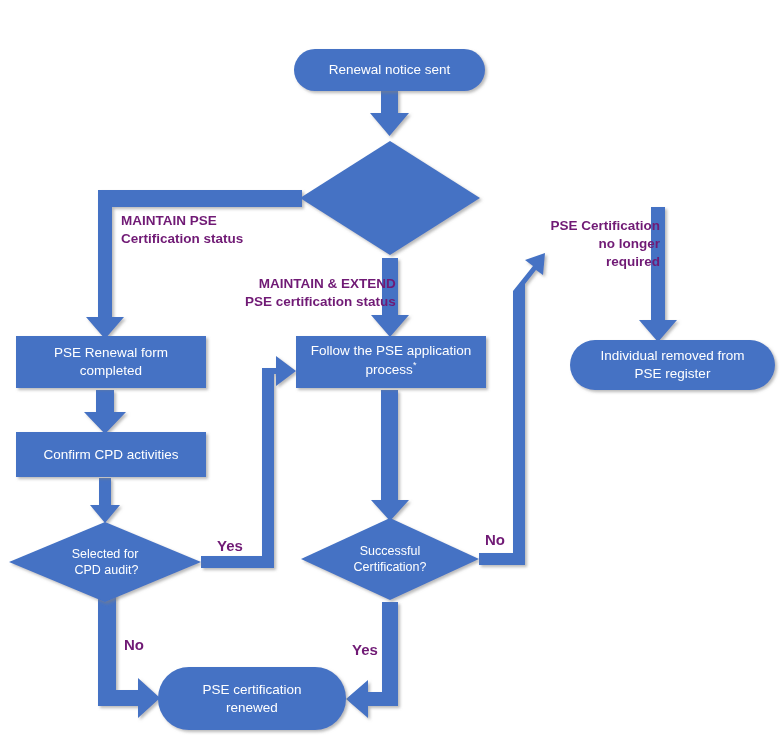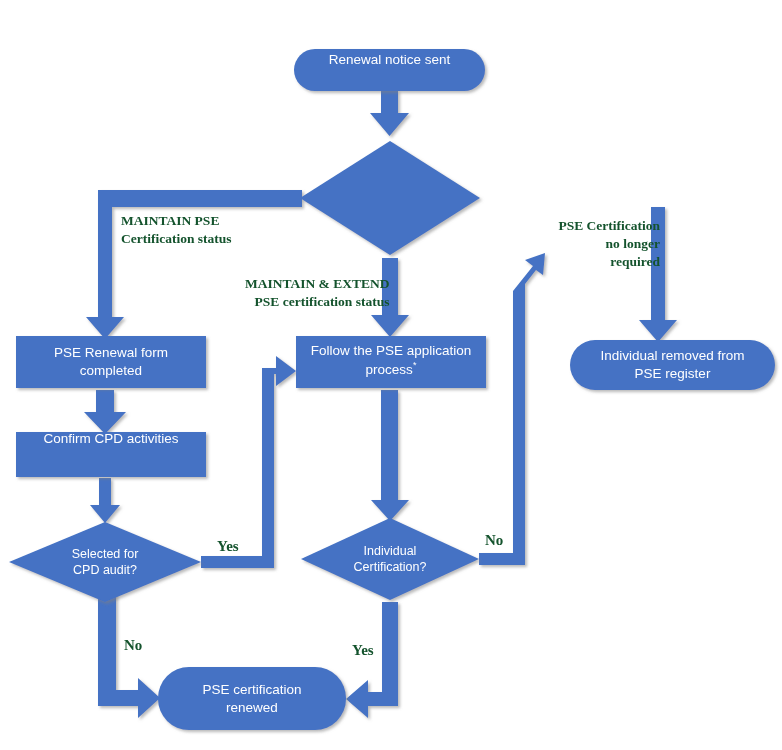--- a/index.html
+++ b/index.html
@@ -32,26 +32,25 @@
     line-height: 1.32;
     text-align: center;
     display: flex;
     align-items: center;
     justify-content: center;
     pointer-events: none;
     white-space: pre-line;
   }
   .edge-label {
     position: absolute;
-    color: #14532d;
+    color: #701a75;
     font-weight: bold;
     font-size: 13.5px;
     line-height: 1.35;
     white-space: pre-line;
-    font-family: Liberation Serif, serif;
   }
   .edge-label.small {
     font-size: 15px;
   }
   .sup {
     font-size: 9px;
     vertical-align: super;
   }
 </style>
 </head>
@@ -140,37 +139,37 @@
 
     <g filter="url(#softshadow)">
       <rect x="158" y="667" width="188" height="63" rx="31" ry="31" fill="#4472C4"></rect>
     </g>
 
     <g filter="url(#softshadow)">
       <rect x="570" y="340" width="205" height="50" rx="25" ry="25" fill="#4472C4"></rect>
     </g>
   </svg>
 
-  <div class="node-label" style="left:294px; top:39px; width:191px; height:42px;">Renewal notice sent</div>
+  <div class="node-label" style="left:294px; top:49px; width:191px; height:42px;">Renewal notice sent</div>
 
 
   <div class="node-label" style="left:16px; top:336px; width:190px; height:52px;">PSE Renewal form
 completed</div>
 
-  <div class="node-label" style="left:16px; top:416px; width:190px; height:45px;">Confirm CPD activities</div>
+  <div class="node-label" style="left:16px; top:432px; width:190px; height:45px;">Confirm CPD activities</div>
 
-  <div class="node-label" style="left:45px; top:538px; width:120px; height:48px; font-size:12.5px;">Selected for
+  <div class="node-label" style="left:45px; top:538px; width:120px; height:48px; font-size:12.5px;text-align:right;">Selected for
 CPD audit?</div>
 
   <div class="node-label" style="left:296px; top:336px; width:190px; height:48px;">
     <span><span>Follow the  PSE application
 process</span><span class="sup">*</span></span>
   </div>
 
-  <div class="node-label" style="left:330px; top:535px; width:120px; height:48px; font-size:12.5px;">Individual
+  <div class="node-label" style="left:330px; top:535px; width:120px; height:48px; font-size:12.5px;">Successful
 Certification?</div>
 
   <div class="node-label" style="left:158px; top:667px; width:188px; height:63px;">PSE certification
 renewed</div>
 
   <div class="node-label" style="left:570px; top:340px; width:205px; height:50px;">Individual removed from
 PSE register</div>
 
   <div class="edge-label" style="left:121px; top:212px; text-align:left;">MAINTAIN PSE
 Certification status</div>

